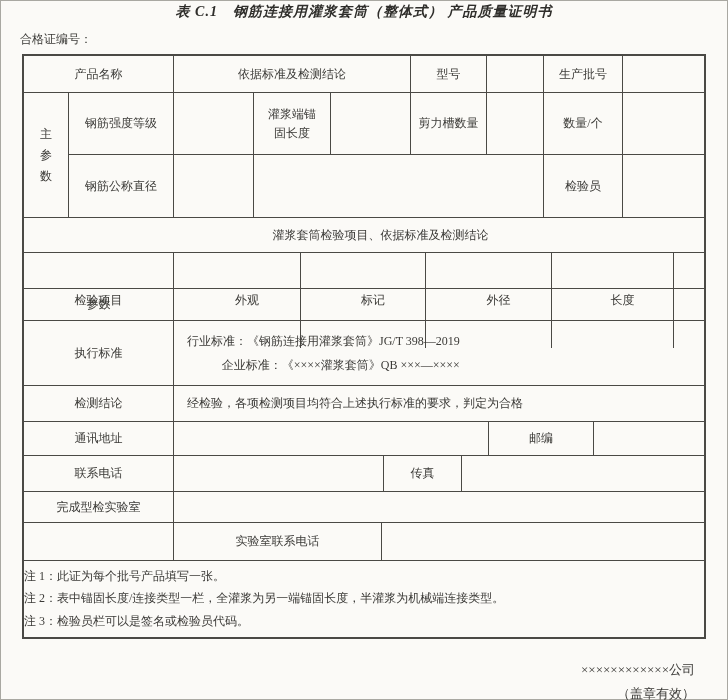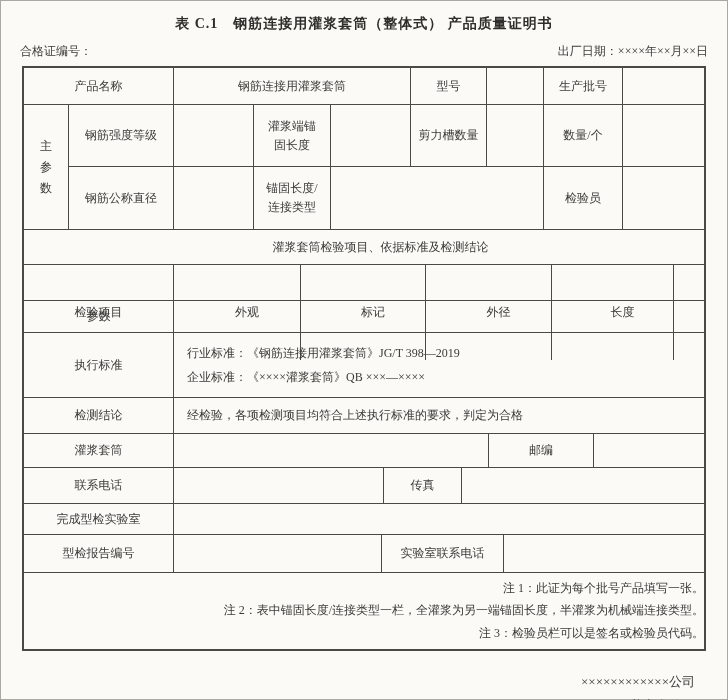--- a/index.html
+++ b/index.html
@@ -10,22 +10,23 @@
     font-family:"Liberation Serif","DejaVu Serif",serif;
     font-size:12px;
     box-shadow: inset 0 0 0 1px #a9a8a2;
   }
   .page{position:relative;width:728px;height:700px;}
   .doc-title{
     text-align:center;
     font-weight:bold;
     font-size:14px;
     letter-spacing:1px;
-    padding-top:15px;
+    padding-top:3px;
     color:#2f2e2b;
+    font-style:italic;
   }
   .meta-row{
     display:flex;justify-content:space-between;
     margin:10px 20px 6px 20px;
     font-size:12px;
   }
   .ftable{
     margin:0 auto;
     width:680px;
     border:2px solid #4a4945;
@@ -35,21 +36,21 @@
   .trow.last{border-bottom:none;}
   .tc{
     border-right:1px solid #4a4945;
     display:flex;align-items:center;justify-content:center;
     text-align:center;
     box-sizing:border-box;
     line-height:1.55;
     padding:1px 3px;
   }
   .tc.lastc{border-right:none;padding-left:36px;}
-  .tc.left{justify-content:flex-start;text-align:left;padding-left:13px;}
+  .tc.left{justify-content:flex-start;text-align:right;padding-left:13px;}
   .pre{white-space:pre-line;}
   
   .cols-r1{grid-template-columns:150px 237px 76px 57px 79px 1fr;height:36px;}
   
   .cols-main{
     grid-template-columns:45px 105px 80px 77px 80px 76px 57px 79px 1fr;
     grid-template-rows:62px 62px;
   }
   .cols-main .group{grid-row:1/3;grid-column:1;}
   .cols-main .bb{border-bottom:1px solid #4a4945;}
@@ -64,21 +65,21 @@
   
   .cols-lc{grid-template-columns:150px 1fr;}
   .h-std{height:64px;}
   .h-concl{height:35px;}
   .h-lab{height:30px;}
   
   .cols-addr{grid-template-columns:150px 315px 105px 1fr;height:33px;}
   .cols-phone{grid-template-columns:150px 210px 78px 1fr;height:35px;}
   .cols-report{grid-template-columns:150px 208px 122px 1fr;height:37px;}
   
-  .notes{height:76px;display:flex;flex-direction:column;justify-content:center;padding-left:17px;gap:1px;align-items:flex-end;}
+  .notes{height:76px;display:flex;flex-direction:column;justify-content:center;gap:1px;}
   .notes div{line-height:1.8;}
   .std-content{line-height:2.0;}
   .vert{line-height:1.75;letter-spacing:0;}
   .sign-block{
     margin-top:19px;
     margin-right:33px;
     text-align:right;
     font-size:13px;
     line-height:1.85;
     color:#3b3a37;
@@ -86,28 +87,27 @@
 </style>
 </head>
 <body>
 
 <div class="page">
 
   <div class="doc-title">表 C.1　钢筋连接用灌浆套筒（整体式） 产品质量证明书</div>
 
   <div class="meta-row">
     <span>合格证编号：</span>
-    <span>出厂日期：××××年××月××日</span>
   </div>
 
   <div class="ftable">
 
     <div class="trow cols-r1">
       <div class="tc">产品名称</div>
-      <div class="tc">钢筋连接用灌浆套筒</div>
+      <div class="tc">依据标准及检测结论</div>
       <div class="tc">型号</div>
       <div class="tc"></div>
       <div class="tc">生产批号</div>
       <div class="tc lastc"></div>
     </div>
 
     <div class="trow cols-main">
       <div class="tc group pre vert">主
 参
 数</div>
@@ -117,22 +117,20 @@
       <div class="tc bb pre">灌浆端锚
 固长度</div>
       <div class="tc bb"></div>
       <div class="tc bb">剪力槽数量</div>
       <div class="tc bb"></div>
       <div class="tc bb">数量/个</div>
       <div class="tc bb lastc"></div>
 
       <div class="tc">钢筋公称直径</div>
       <div class="tc"></div>
-      <div class="tc pre">锚固长度/
-连接类型</div>
       <div class="tc wide"></div>
       <div class="tc">检验员</div>
       <div class="tc lastc"></div>
     </div>
 
     <div class="trow cols-full h-header">
       <div class="tc lastc">灌浆套筒检验项目、依据标准及检测结论</div>
     </div>
 
     <div class="trow cols-insp h-insp">
@@ -158,40 +156,39 @@
       <div class="tc lastc left pre std-content">行业标准：《钢筋连接用灌浆套筒》JG/T 398—2019
 企业标准：《××××灌浆套筒》QB ×××—××××</div>
     </div>
 
     <div class="trow cols-lc h-concl">
       <div class="tc">检测结论</div>
       <div class="tc lastc left">经检验，各项检测项目均符合上述执行标准的要求，判定为合格</div>
     </div>
 
     <div class="trow cols-addr">
-      <div class="tc">灌浆套筒</div>
+      <div class="tc">通讯地址</div>
       <div class="tc"></div>
       <div class="tc">邮编</div>
       <div class="tc lastc"></div>
     </div>
 
     <div class="trow cols-phone">
       <div class="tc">联系电话</div>
       <div class="tc"></div>
       <div class="tc">传真</div>
       <div class="tc lastc"></div>
     </div>
 
     <div class="trow cols-lc h-lab">
       <div class="tc">完成型检实验室</div>
       <div class="tc lastc"></div>
     </div>
 
     <div class="trow cols-report">
-      <div class="tc">型检报告编号</div>
       <div class="tc"></div>
       <div class="tc">实验室联系电话</div>
       <div class="tc lastc"></div>
     </div>
 
     <div class="trow cols-full last">
       <div class="notes">
         <div>注 1：此证为每个批号产品填写一张。</div>
         <div>注 2：表中锚固长度/连接类型一栏，全灌浆为另一端锚固长度，半灌浆为机械端连接类型。</div>
         <div>注 3：检验员栏可以是签名或检验员代码。</div>

